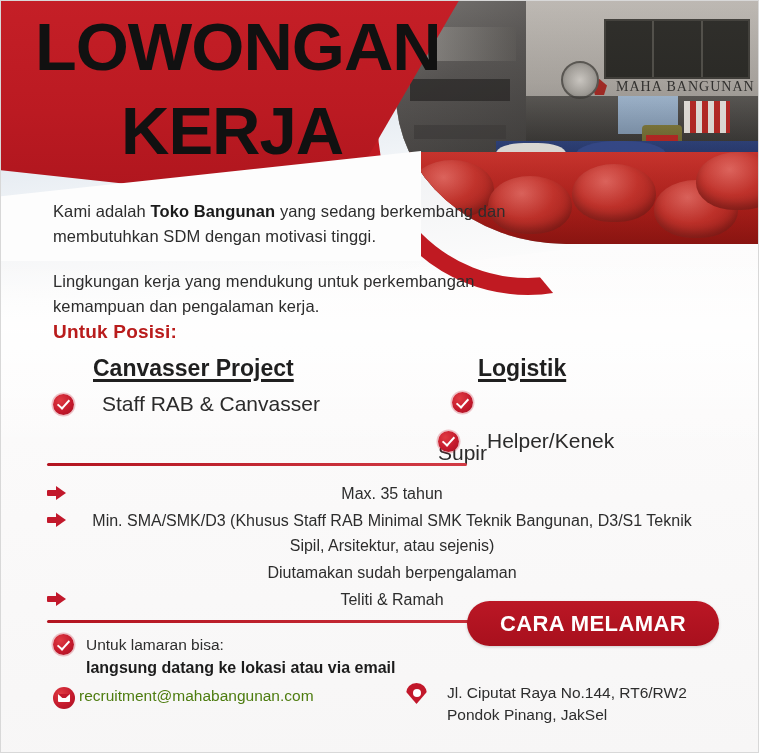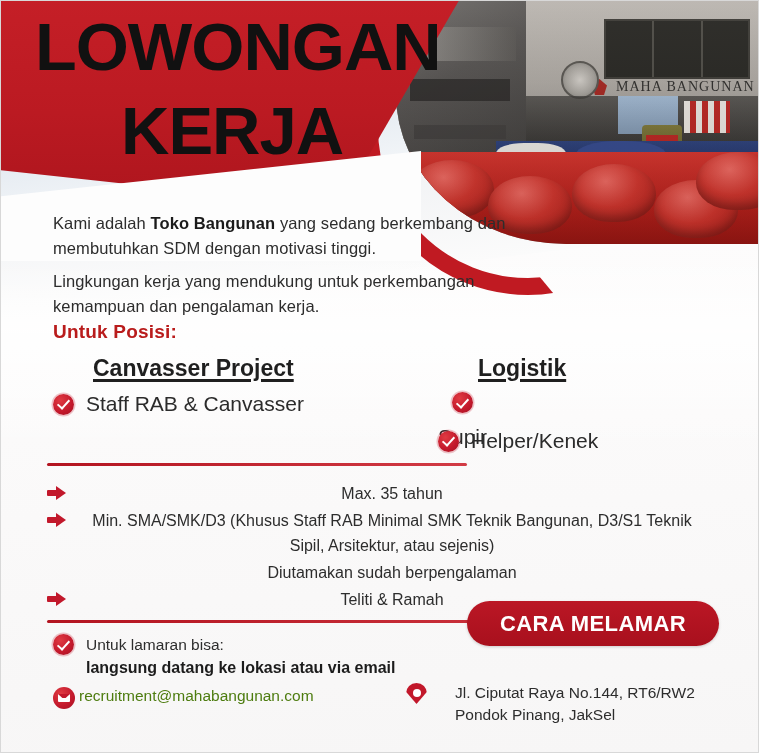--- a/index.html
+++ b/index.html
@@ -215,21 +215,21 @@
 
   
   .para {
     position: absolute;
     color: #2d2d2d;
     font-size: 16.5px;
     line-height: 1.5;
     letter-spacing: .1px;
   }
   .para b { color: #1b1b1b; }
-  .p1 { left: 52px; top: 198px; width: 470px; margin-top: 12px; }
+  .p1 { left: 52px; top: 198px; width: 470px; }
   .p2 { left: 52px; top: 268px; width: 480px; }
 
   .untuk-posisi {
     position: absolute;
     left: 52px; top: 320px;
     font-size: 19px;
     font-weight: bold;
     color: #b91c1c;
     letter-spacing: .2px;
   }
@@ -244,21 +244,21 @@
     text-underline-offset: 3px;
     text-decoration-thickness: 2.5px;
   }
   .col-head.c1 { left: 92px; top: 354px; }
   .col-head.c2 { left: 477px; top: 354px; }
 
   .pos-item {
     position: absolute;
     display: flex;
     align-items: center;
-    gap: 12px;
+    gap: 28px;
     font-size: 21px;
     color: #2b2b2b;
   }
   .pos-item.i1 { left: 52px; top: 391px; }
   .pos-item.i2 { left: 437px; top: 391px; flex-direction: column; }
   .pos-item.i3 { left: 437px; top: 428px; }
 
   .check {
     width: 21px; height: 21px; border-radius: 50%;
     background: radial-gradient(circle at 35% 30%, #e03a42 0%, #c2182b 60%, #a31223 100%);
@@ -346,21 +346,21 @@
 
   .contact-email {
     position: absolute;
     left: 52px; top: 686px;
     display: flex; align-items: flex-start; gap: 4px;
     font-size: 15.5px; color: #4d7c0f;
   }
   .contact-addr {
     position: absolute;
     left: 405px; top: 681px;
-    display: flex; align-items: flex-start; gap: 28px;
+    display: flex; align-items: flex-start; gap: 20px;
     font-size: 15.5px; color: #2d2d2d; line-height: 1.45;
   }
 
   .ico-mail {
     width: 22px; height: 22px; border-radius: 50%;
     background: radial-gradient(circle at 35% 30%, #e03a42 0%, #c2182b 60%, #a31223 100%);
     position: relative; flex: 0 0 auto;
   }
   .ico-mail::before {
     content:""; position:absolute; left:5px; top:7px; width:12px; height:8px;

